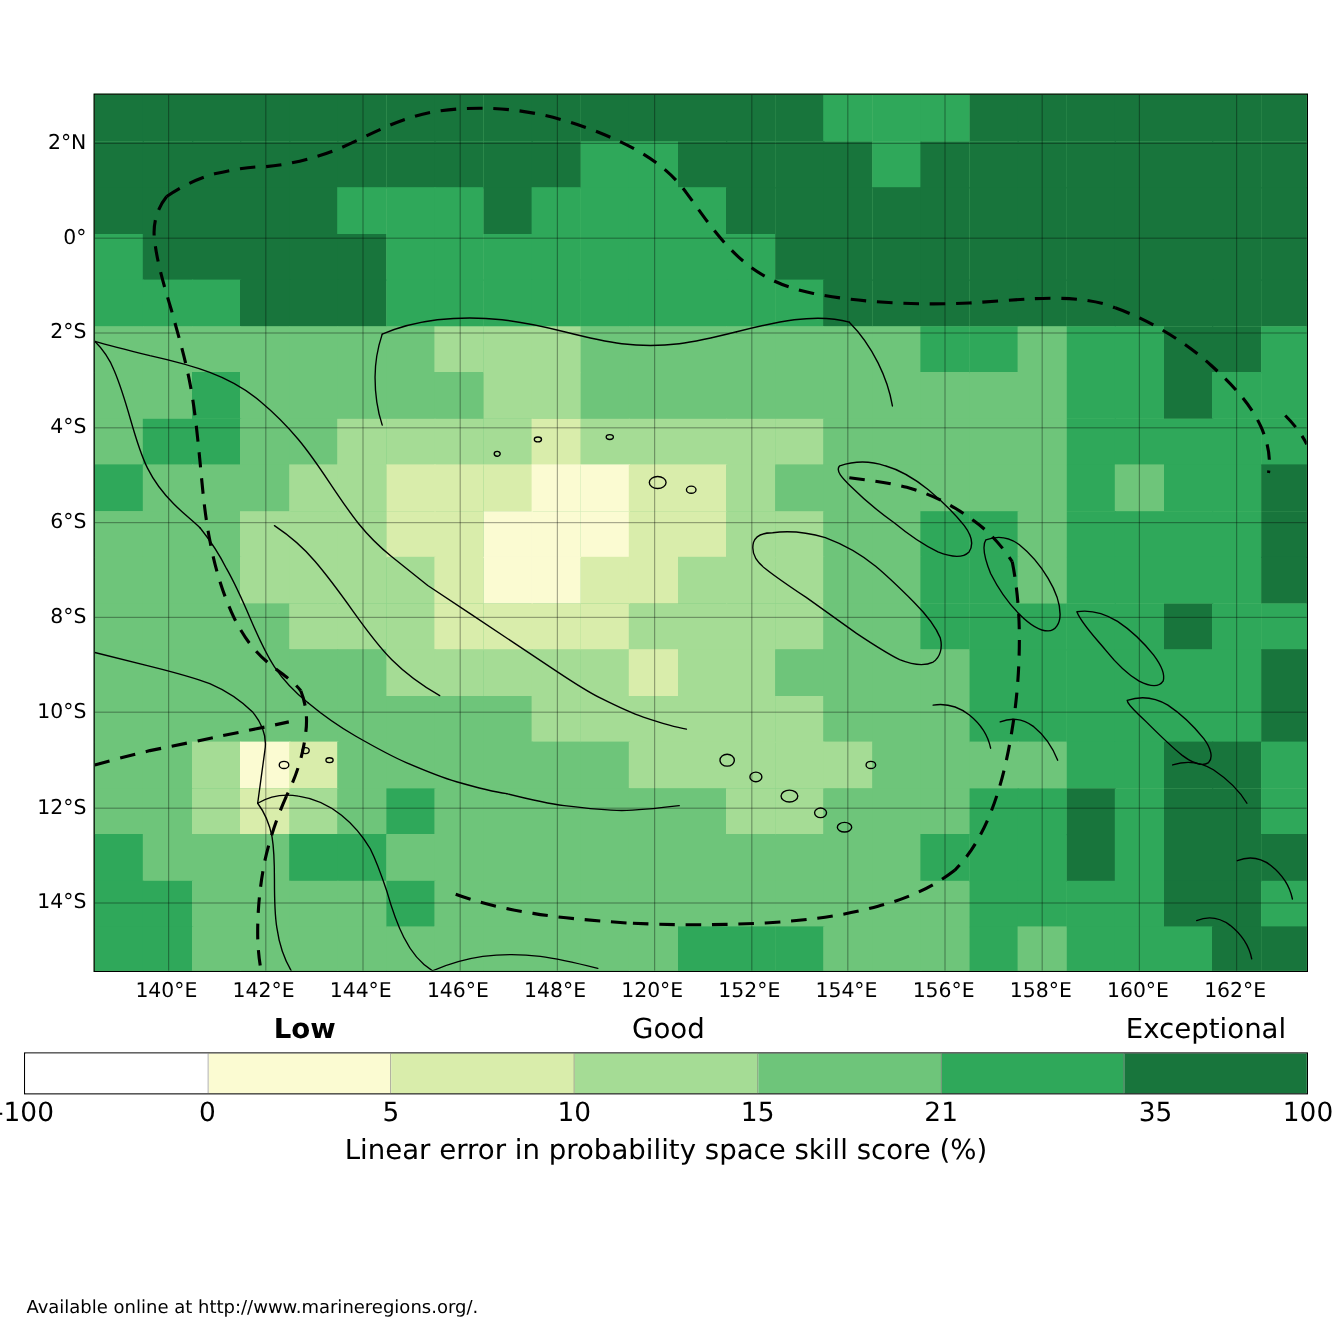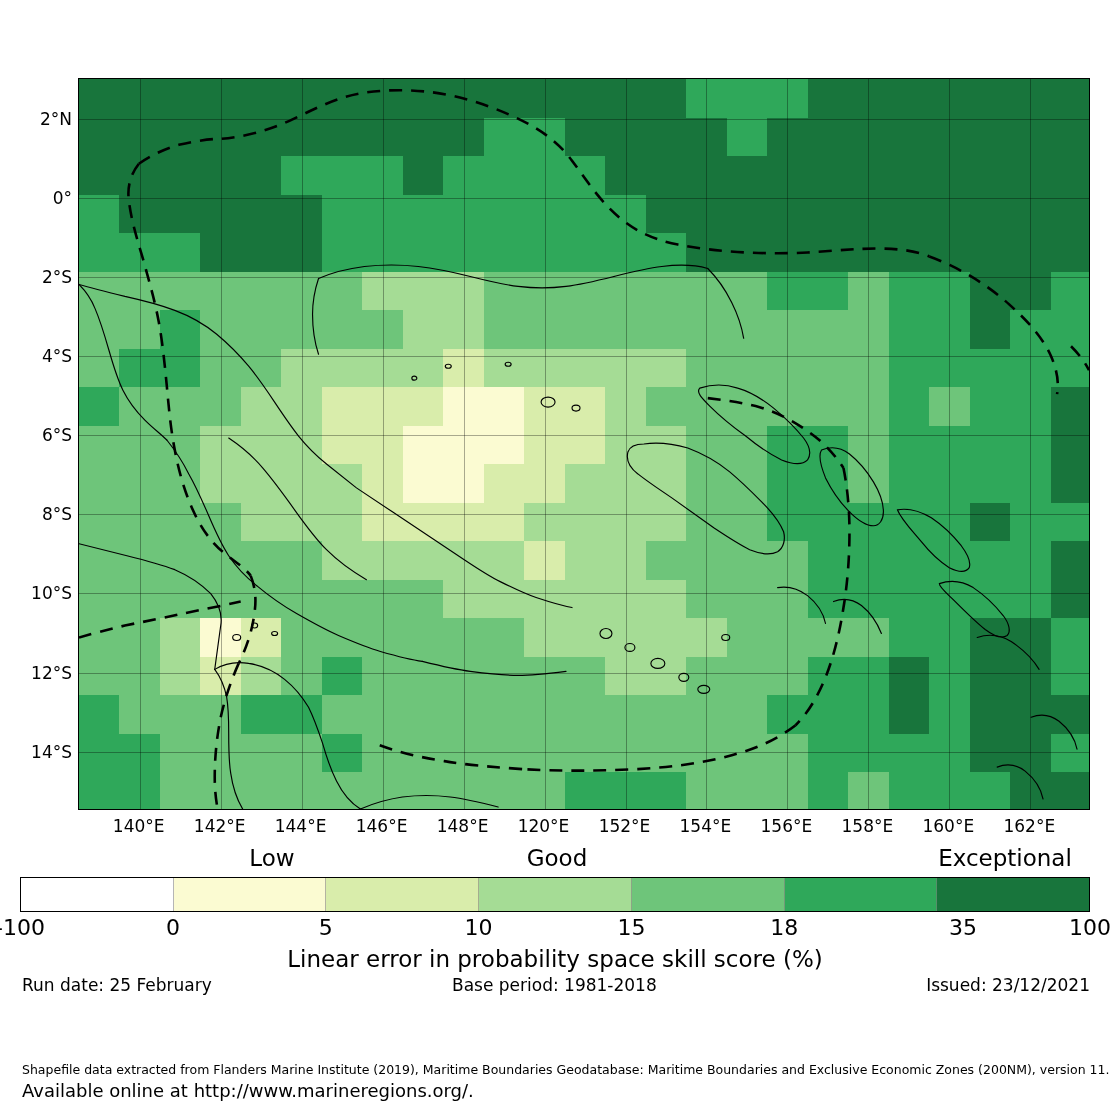--- a/index.html
+++ b/index.html
@@ -66,21 +66,21 @@
 
   
   #footer{position:absolute; left:0; top:970px; width:1110px; height:140px;}
   .f-row1{position:absolute; top:5px; left:0; width:1110px; height:24px;}
   .f-row1 .f-left{position:absolute; left:22px; font-size:17px;}
   .f-row1 .f-mid{position:absolute; left:452px; font-size:17px;}
   .f-row1 .f-right{position:absolute; right:20px; font-size:17px;}
   .f-src{position:absolute; top:33px; left:22px; font-size:16px;}
   .f-copy{position:absolute; top:59px; left:22px; font-size:13.5px;}
   .f-shape1{position:absolute; top:92px; left:22px; font-size:12.5px;}
-  .f-shape2{position:absolute; top:110px; left:22px; font-size:18px;}
+  .f-shape2{position:absolute; top:110px; left:22px; font-size:15px;}
 </style>
 </head>
 <body>
 
 <div id="title">
 </div>
 
 <div id="plot">
   <div id="cells">
       <div class="cell" style="left:0.00px;top:0.00px;width:41.08px;height:39.13px;background:#18753c;"></div>
@@ -674,47 +674,41 @@
     <div class="xtick" style="left:624.5px;">152°E</div>
     <div class="xtick" style="left:705.4px;">154°E</div>
     <div class="xtick" style="left:786.4px;">156°E</div>
     <div class="xtick" style="left:867.4px;">158°E</div>
     <div class="xtick" style="left:948.3px;">160°E</div>
     <div class="xtick" style="left:1029.3px;">162°E</div>
   </div>
 
 <div id="cbar-wrap">
   <div id="cbar-cats">
-      <div class="cbar-cat" style="left:272px;">Low</div>
+      <div class="cbar-cat" style="left:254px;font-weight:bold;">Low</div>
       <div class="cbar-cat" style="left:557px;">Good</div>
       <div class="cbar-cat" style="left:1005px;">Exceptional</div>
     </div>
   <div id="cbar">
       <div class="seg" style="background:#ffffff;"></div>
       <div class="seg" style="background:#fbfbd2;"></div>
       <div class="seg" style="background:#d9edab;"></div>
       <div class="seg" style="background:#a5dc95;"></div>
       <div class="seg" style="background:#6ec57a;"></div>
       <div class="seg" style="background:#2fa85a;"></div>
       <div class="seg" style="background:#18753c;"></div>
     </div>
   <div id="cbar-ticks">
       <div class="cbar-tick" style="left:20.0px;">-100</div>
       <div class="cbar-tick" style="left:172.9px;">0</div>
       <div class="cbar-tick" style="left:325.7px;">5</div>
       <div class="cbar-tick" style="left:478.6px;">10</div>
       <div class="cbar-tick" style="left:631.4px;">15</div>
-      <div class="cbar-tick" style="left:784.3px;">18</div>
+      <div class="cbar-tick" style="left:784.3px;">21</div>
       <div class="cbar-tick" style="left:963px;">35</div>
       <div class="cbar-tick" style="left:1090.0px;">100</div>
     </div>
   <div id="cbar-title">Linear error in probability space skill score (%)</div>
 </div>
 
 <div id="footer">
-  <div class="f-row1">
-    <span class="f-left">Run date: 25 February</span>
-    <span class="f-mid">Base period: 1981-2018</span>
-    <span class="f-right">Issued: 23/12/2021</span>
-  </div>
-  <div class="f-shape1">Shapefile data extracted from Flanders Marine Institute (2019), Maritime Boundaries Geodatabase: Maritime Boundaries and Exclusive Economic Zones (200NM), version 11.</div>
   <div class="f-shape2">Available online at http://www.marineregions.org/.</div>
 </div>
 
 </body></html>

